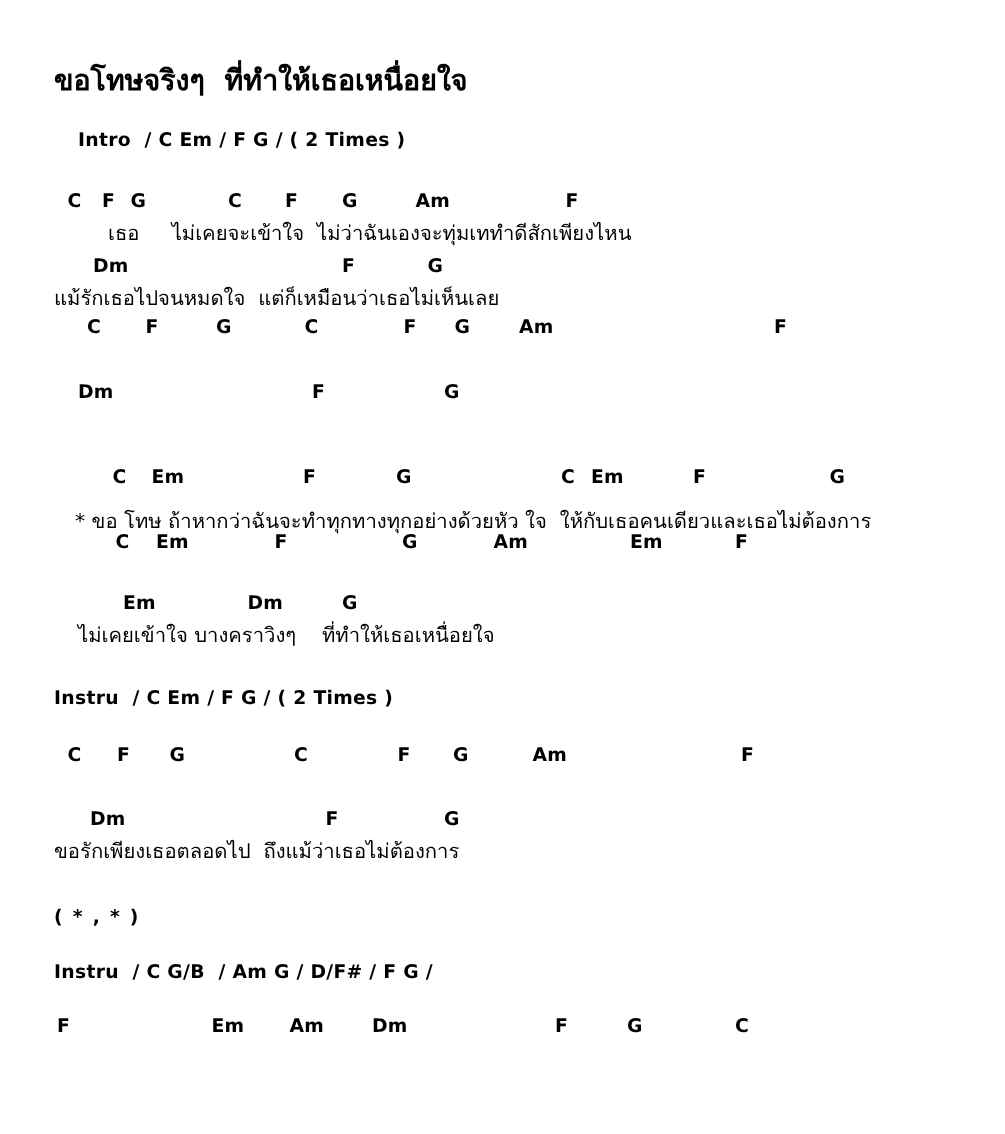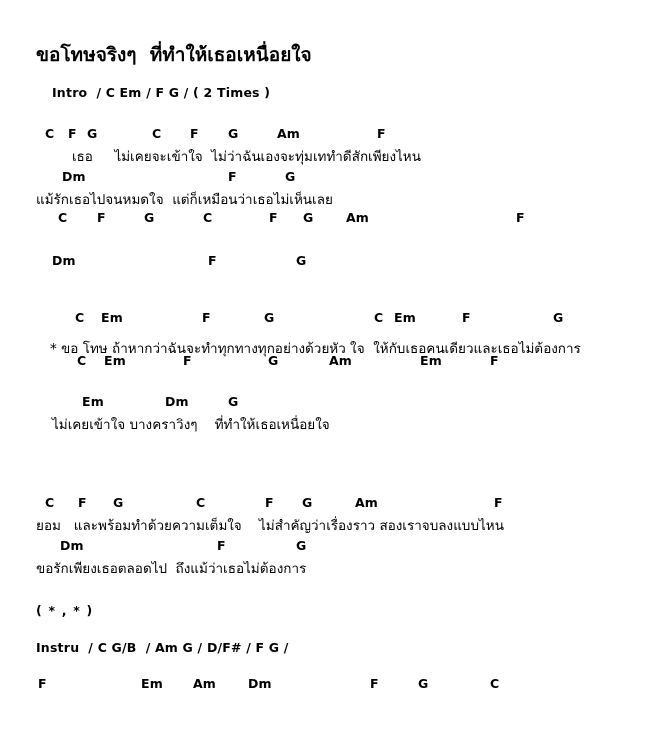--- a/index.html
+++ b/index.html
@@ -75,20 +75,20 @@
     <div class="row lyric" style="left: 36px; top: 150px; margin-left: 36px;">เธอ     ไม่เคยจะเข้าใจ  ไม่ว่าฉันเองจะทุ่มเททำดีสักเพียงไหน</div>
     <div class="row chord" style="left: 0px; top: 171px; width: 670px;"><span class="t" style="left: 62px;">Dm</span><span class="t" style="left: 228px;">F</span><span class="t" style="left: 285px;">G</span></div>
     <div class="row lyric" style="left: 36px; top: 193px;">แม้รักเธอไปจนหมดใจ  แต่ก็เหมือนว่าเธอไม่เห็นเลย</div>
     <div class="row chord" style="left: 0px; top: 212px; width: 670px;"><span class="t" style="left: 58px;">C</span><span class="t" style="left: 97px;">F</span><span class="t" style="left: 144px;">G</span><span class="t" style="left: 203px;">C</span><span class="t" style="left: 269px;">F</span><span class="t" style="left: 303px;">G</span><span class="t" style="left: 346px;">Am</span><span class="t" style="left: 516px;">F</span></div>
     <div class="row chord" style="left: 0px; top: 255px; width: 670px;"><span class="t" style="left: 52px;">Dm</span><span class="t" style="left: 208px;">F</span><span class="t" style="left: 296px;">G</span></div>
     <div class="row chord" style="left: 0px; top: 312px; width: 670px;"><span class="t" style="left: 75px;">C</span><span class="t" style="left: 101px;">Em</span><span class="t" style="left: 202px;">F</span><span class="t" style="left: 264px;">G</span><span class="t" style="left: 374px;">C</span><span class="t" style="left: 394px;">Em</span><span class="t" style="left: 462px;">F</span><span class="t" style="left: 553px;">G</span></div>
     <div class="row lyric" style="left: 50px; top: 342px;">* ขอ โทษ ถ้าหากว่าฉันจะทำทุกทางทุกอย่างด้วยหัว ใจ  ให้กับเธอคนเดียวและเธอไม่ต้องการ</div>
     <div class="row chord" style="left: 0px; top: 355px; width: 670px;"><span class="t" style="left: 77px;">C</span><span class="t" style="left: 104px;">Em</span><span class="t" style="left: 183px;">F</span><span class="t" style="left: 268px;">G</span><span class="t" style="left: 329px;">Am</span><span class="t" style="left: 420px;">Em</span><span class="t" style="left: 490px;">F</span></div>
     <div class="row chord" style="left: 0px; top: 396px; width: 670px;"><span class="t" style="left: 82px;">Em</span><span class="t" style="left: 165px;">Dm</span><span class="t" style="left: 228px;">G</span></div>
     <div class="row lyric" style="left: 52px; top: 418px;">ไม่เคยเข้าใจ บางคราวิงๆ    ที่ทำให้เธอเหนื่อยใจ</div>
+    <div class="row section" style="left: 36px; top: 459px;">Instru  / C Em / F G / ( 2 Times )</div>
     <div class="row chord" style="left: 0px; top: 497px; width: 670px;"><span class="t" style="left: 45px;">C</span><span class="t" style="left: 78px;">F</span><span class="t" style="left: 113px;">G</span><span class="t" style="left: 196px;">C</span><span class="t" style="left: 265px;">F</span><span class="t" style="left: 302px;">G</span><span class="t" style="left: 355px;">Am</span><span class="t" style="left: 494px;">F</span></div>
-    <div class="row lyric" style="left: 36px; top: 519px;">ยอม   และพร้อมทำด้วยความเต็มใจ    ไม่สำคัญว่าเรื่องราว สองเราจบลงแบบไหน</div>
     <div class="row chord" style="left: 0px; top: 540px; width: 670px;"><span class="t" style="left: 60px;">Dm</span><span class="t" style="left: 217px;">F</span><span class="t" style="left: 296px;">G</span></div>
     <div class="row lyric" style="left: 36px; top: 562px;">ขอรักเพียงเธอตลอดไป  ถึงแม้ว่าเธอไม่ต้องการ</div>
     <div class="row repeat" style="left: 36px; top: 605px;">( * , * )</div>
     <div class="row section" style="left: 36px; top: 642px;">Instru  / C G/B  / Am G / D/F# / F G /</div>
     <div class="row chord" style="left: 0px; top: 678px; width: 670px;"><span class="t" style="left: 38px;">F</span><span class="t" style="left: 141px;">Em</span><span class="t" style="left: 193px;">Am</span><span class="t" style="left: 248px;">Dm</span><span class="t" style="left: 370px;">F</span><span class="t" style="left: 418px;">G</span><span class="t" style="left: 490px;">C</span></div>
   </div>
 
 </body></html>

